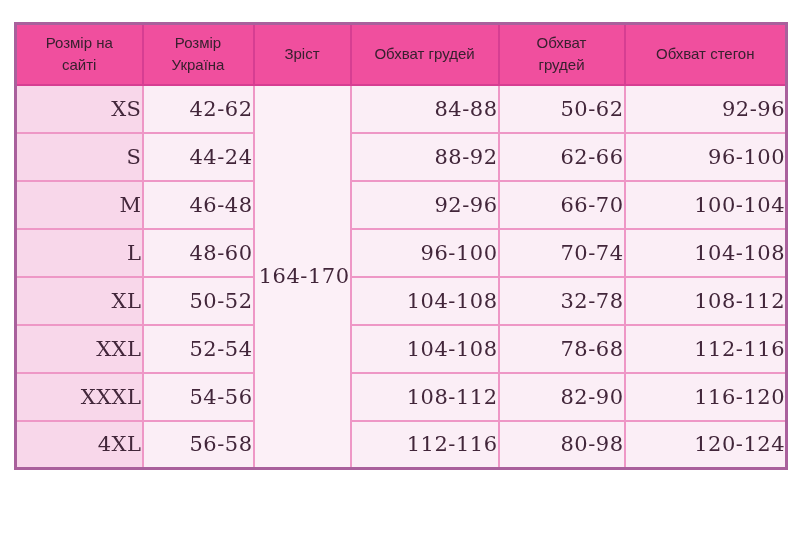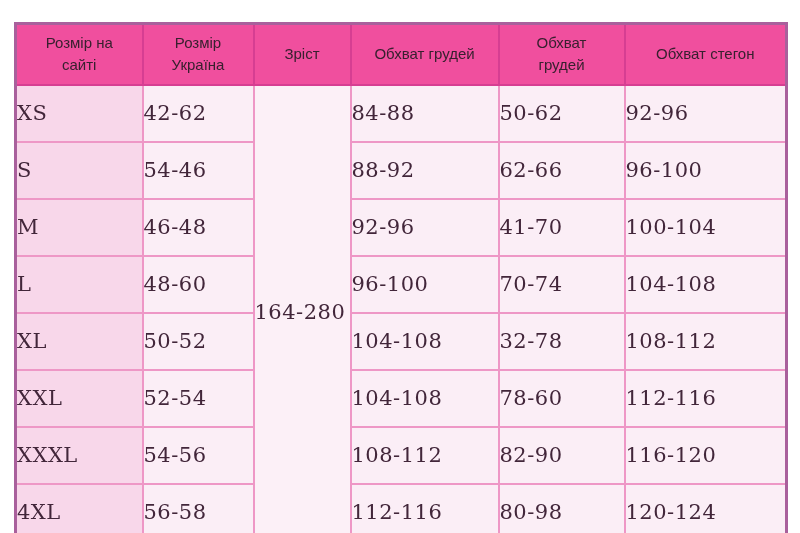--- a/index.html
+++ b/index.html
@@ -27,26 +27,26 @@
     background: var(--header-bg, #f04f9e);
     border: 2px solid var(--header-border, #d63e92);
     height: 61px;
     font-size: 15px; line-height: 1.5; font-weight: normal;
     color: var(--header-text, #38202f);
     text-align: center; vertical-align: middle;
     padding: 2px 12px;
   }
   td {
     border: 2px solid var(--cell-border, #ee97c6);
-    height: 57px;
+    height: 48px;
     background: var(--cell-bg, #fbeef6);
     color: var(--body-text, #42263a);
     font-family: "DejaVu Serif", "Liberation Serif", serif;
     font-size: 21px; letter-spacing: 0.5px;
-    text-align: left; vertical-align: middle;
+    text-align: right; vertical-align: middle;
   }
   td.size-col   { background: var(--size-col-bg, #f8d7ea); }
   td.height-col { background: var(--height-col-bg, #fcf0f7); }
 </style>
 </head>
 <body>
 
 <div class="page">
   <table class="size-table">
     <colgroup>
@@ -64,58 +64,58 @@
         <th>Зріст</th>
         <th>Обхват грудей</th>
         <th>Обхват грудей</th>
         <th>Обхват стегон</th>
       </tr>
     </thead>
     <tbody>
       <tr>
         <td class="size-col">XS</td>
         <td>42-62</td>
-        <td class="height-col" rowspan="8">164-280</td>
+        <td class="height-col" rowspan="8">164-170</td>
         <td>84-88</td>
         <td>50-62</td>
         <td>92-96</td>
       </tr>
       <tr>
         <td class="size-col">S</td>
-        <td>54-46</td>
+        <td>44-24</td>
         <td>88-92</td>
         <td>62-66</td>
         <td>96-100</td>
       </tr>
       <tr>
         <td class="size-col">M</td>
         <td>46-48</td>
         <td>92-96</td>
-        <td>41-70</td>
+        <td>66-70</td>
         <td>100-104</td>
       </tr>
       <tr>
         <td class="size-col">L</td>
         <td>48-60</td>
         <td>96-100</td>
         <td>70-74</td>
         <td>104-108</td>
       </tr>
       <tr>
         <td class="size-col">XL</td>
         <td>50-52</td>
         <td>104-108</td>
         <td>32-78</td>
         <td>108-112</td>
       </tr>
       <tr>
         <td class="size-col">XXL</td>
         <td>52-54</td>
         <td>104-108</td>
-        <td>78-60</td>
+        <td>78-68</td>
         <td>112-116</td>
       </tr>
       <tr>
         <td class="size-col">XXXL</td>
         <td>54-56</td>
         <td>108-112</td>
         <td>82-90</td>
         <td>116-120</td>
       </tr>
       <tr>

